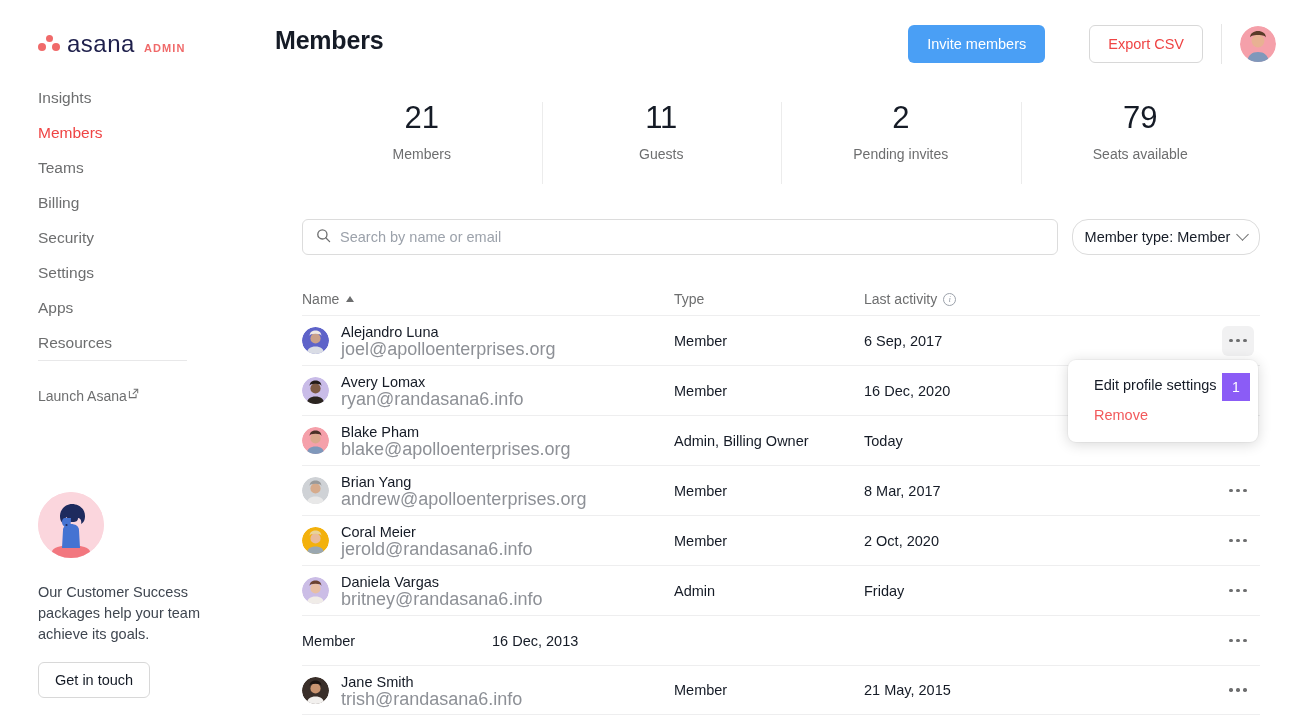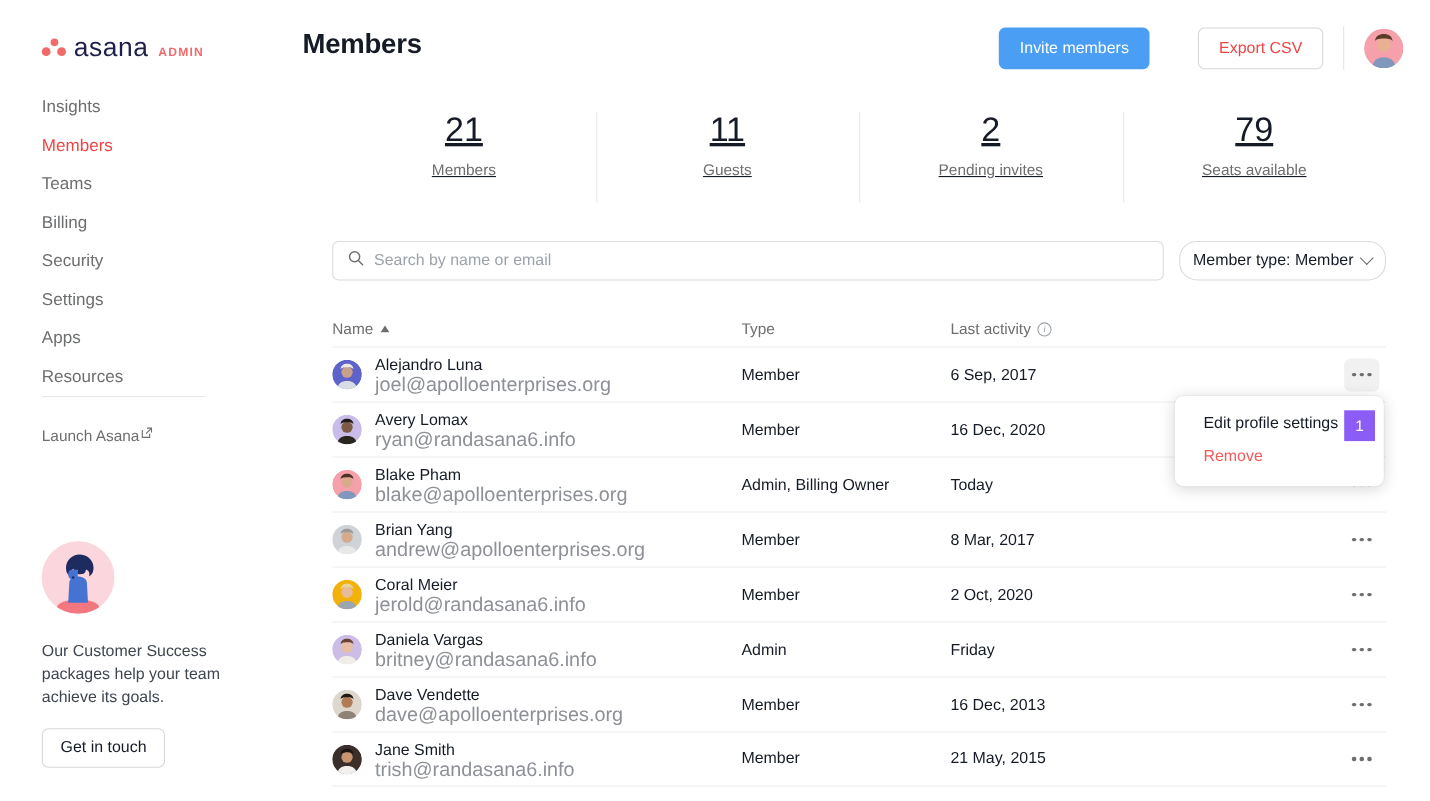--- a/index.html
+++ b/index.html
@@ -57,21 +57,21 @@
   }
   .btn-secondary {
     background: #fff; color: #ef4444; border: 1px solid #d8d8d8; border-radius: 6px;
     padding: 10px 18px; font-size: 14.5px; cursor: pointer; font-family: inherit; margin-left: 28px;
   }
   .hdr-sep { width: 1px; height: 40px; background: #e6e6e6; margin: 0 2px; }
   .hdr-avatar { width: 36px; height: 36px; border-radius: 50%; overflow: hidden; cursor: pointer; }
 
   
   .stats { position: absolute; left: 302px; top: 98px; width: 958px; height: 88px; display: flex; }
-  .stat { flex: 1; text-align: center; position: relative; text-decoration: underline; }
+  .stat { flex: 1; text-align: center; position: relative; }
   .stat + .stat::before { content: ""; position: absolute; left: 0; top: 4px; width: 1px; height: 82px; background: #ececec; }
   .stat-num { font-size: 31px; font-weight: 400; color: #151b26; line-height: 40px; }
   .stat-label { margin-top: 8px; font-size: 14px; color: #6d6e6f; }
 
   
   .toolbar { position: absolute; left: 302px; top: 219px; width: 958px; display: flex; gap: 14px; }
   .search-box {
     flex: 1; height: 36px; border: 1px solid #dcdcdc; border-radius: 6px;
     display: flex; align-items: center; gap: 9px; padding: 0 13px; background: #fff;
   }
@@ -380,32 +380,20 @@
           <div class="cell-act">Friday</div>
           <div class="cell-more">
             <div class="dots-btn">
               <i></i>
               <i></i>
               <i></i>
             </div>
           </div>
         </div>
         <div class="row">
-          <div class="cell-name">
-            <div class="avatar"><svg width="27" height="27" viewBox="0 0 27 27">
-                <circle cx="13.5" cy="13.5" r="13.5" fill="#ddd7cd"></circle>
-                <circle cx="13.5" cy="11.4" r="5.1" fill="#b07c55"></circle>
-                <path d="M7.6 9.2c0-4 2.8-5.6 5.9-5.6s5.9 1.6 5.9 5.6c0-1.6-2.4-2.4-5.9-2.4s-5.9.8-5.9 2.4z" fill="#221a14"></path>
-                <path d="M4.4 27c.9-5.4 4-7.6 9.1-7.6s8.2 2.2 9.1 7.6z" fill="#8e8376"></path>
-              </svg></div>
-            <div>
-              <div class="nm">Dave Vendette</div>
-              <div class="em">dave@apolloenterprises.org</div>
-            </div>
-          </div>
           <div class="cell-type">Member</div>
           <div class="cell-act">16 Dec, 2013</div>
           <div class="cell-more">
             <div class="dots-btn">
               <i></i>
               <i></i>
               <i></i>
             </div>
           </div>
         </div>

